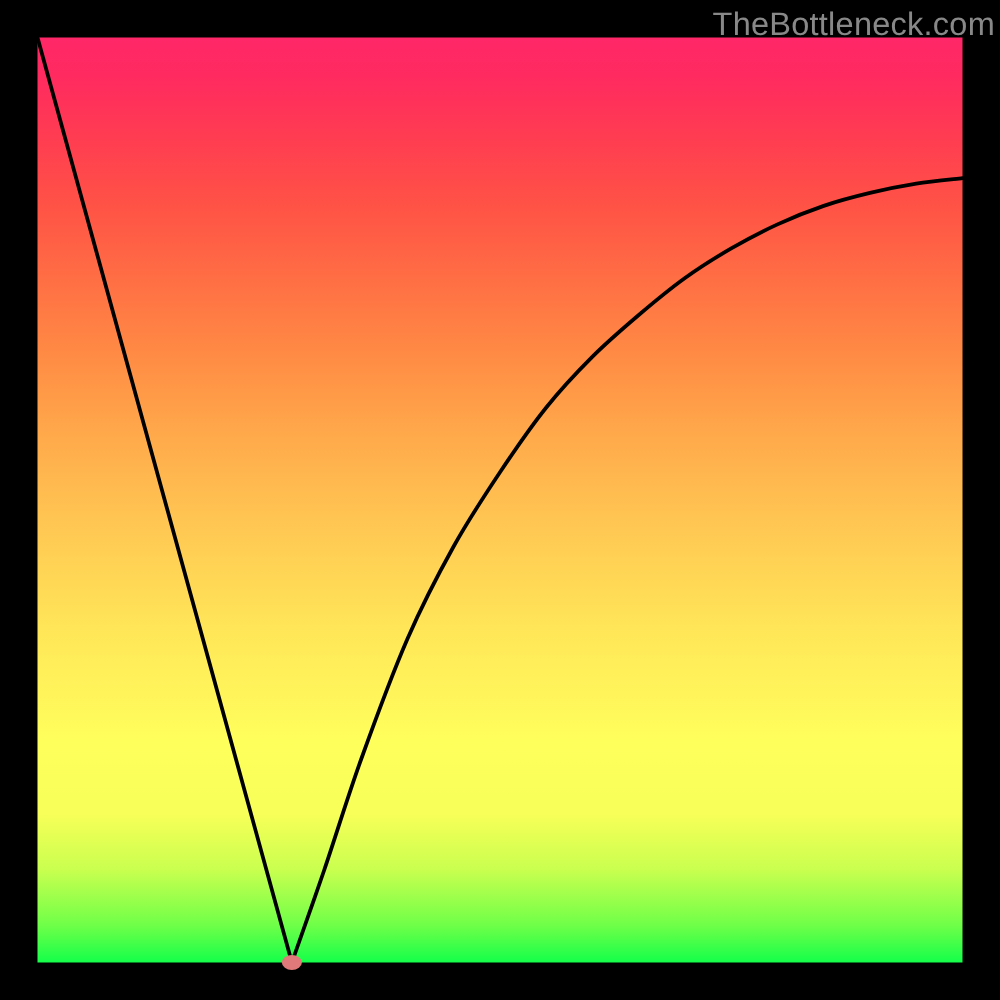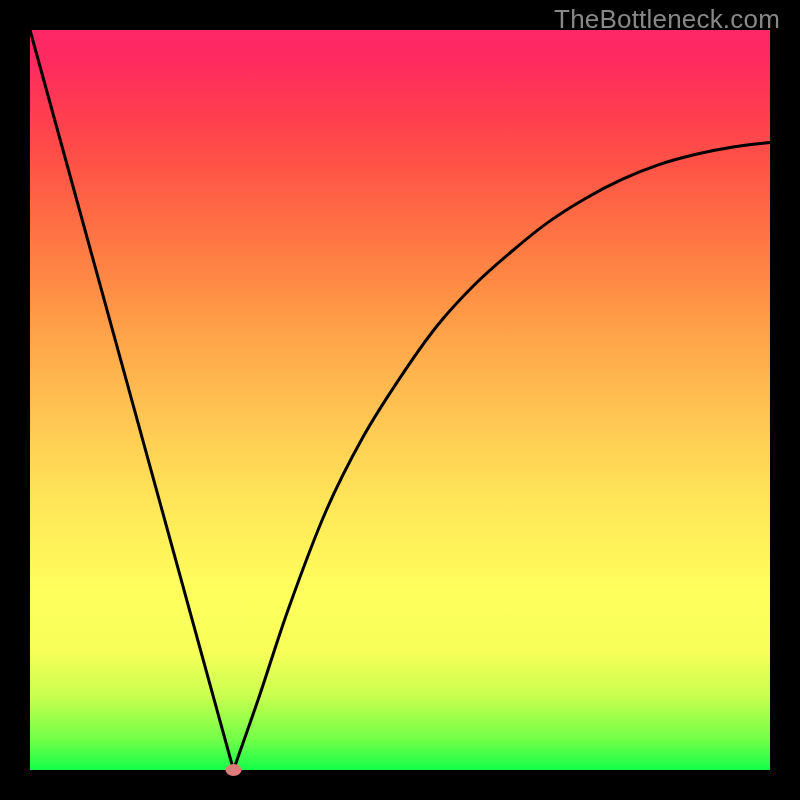--- a/index.html
+++ b/index.html
@@ -13,21 +13,21 @@
   }
   .outer {
     position: relative;
     width: 800px;
     height: 800px;
     background: #000000;
   }
   .attribution {
     position: absolute;
     top: 4px;
-    right: 20px;
+    right: 4px;
     color: #888888;
     font-size: 26px;
     letter-spacing: 0.2px;
     font-weight: 400;
   }
   .plot-area {
     position: absolute;
     left: 30px;
     top: 30px;
     width: 740px;

